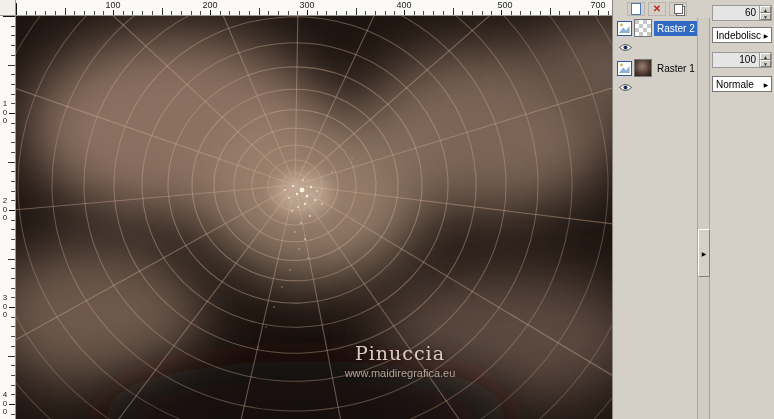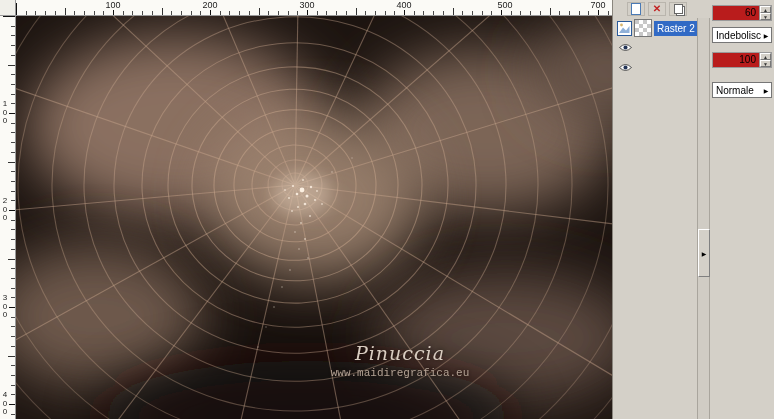--- a/index.html
+++ b/index.html
@@ -22,22 +22,22 @@
   .rv-minor{width:4px;background:repeating-linear-gradient(to bottom,#4a4a4a 0 1px,transparent 1px 9.7px);}
   .rv-med{width:7px;background:repeating-linear-gradient(to bottom,#333 0 1px,transparent 1px 48.5px);}
   .rv-major{width:12px;background:repeating-linear-gradient(to bottom,#111 0 1px,transparent 1px 97px);}
   .vlab{position:absolute;left:1px;width:8px;font-size:8px;line-height:8.5px;word-break:break-all;
         text-align:center;color:#222;transform:translateY(-50%);background:#fbfaf6;}
 
   
   .canvas{position:absolute;left:16px;top:16px;width:596px;height:403px;background:#1c1410;overflow:hidden;}
   .wm{position:absolute;left:284px;top:326px;width:200px;text-align:center;pointer-events:none;}
   .wm-title{font-family:"DejaVu Serif",serif;font-size:19px;letter-spacing:1px;color:#d9cdc1;
-            text-shadow:0 0 4px rgba(20,10,5,.7);font-style:italic;}
-  .wm-url{font-family:Liberation Mono, monospace;font-size:11px;color:#b3a294;margin-top:3px;
+            text-shadow:0 0 4px rgba(20,10,5,.7);}
+  .wm-url{font-family:Liberation Sans, sans-serif;font-size:11px;color:#b3a294;margin-top:3px;
           text-shadow:0 0 3px rgba(20,10,5,.7);}
 
   
   .panel{position:absolute;left:612px;top:0;width:162px;height:419px;background:var(--panel_bg,#d4d0c8);
          border-left:1px solid #8a867e;box-sizing:border-box;}
   .ptoolbar{position:absolute;left:14px;top:1px;height:15px;display:flex;gap:3px;align-items:center;}
   .tbtn{width:18px;height:14px;background:var(--panel_bg,#d4d0c8);border:1px solid #b9b5ad;
         padding:0;display:flex;align-items:center;justify-content:center;cursor:pointer;}
   .icon-page{display:block;width:8px;height:10px;background:#fff;border:1px solid #4a7ab5;}
   .icon-x{font-size:10px;font-weight:bold;color:#c22222;line-height:10px;}
@@ -59,21 +59,21 @@
 
   .vsplit{position:absolute;left:84px;top:18px;width:13px;height:401px;background:#d0ccc4;
           border-left:1px solid #a9a59d;border-right:1px solid #a9a59d;box-sizing:border-box;cursor:pointer;}
   .vthumb{position:absolute;left:0;top:211px;width:10px;height:46px;background:var(--panel_bg,#d4d0c8);
           border:1px solid;border-color:#fff #808080 #808080 #fff;
           display:flex;align-items:center;justify-content:center;cursor:pointer;}
   .vthumb .arr{font-size:6px;color:#000;}
 
   .controls{position:absolute;left:99px;top:0;width:60px;}
   .opacity-ctl{position:absolute;left:0;width:100%;height:16px;display:flex;
-               background:#b91c1c;border:1px solid #9a9a9a;box-sizing:border-box;}
+               background:#e5e5e5;border:1px solid #9a9a9a;box-sizing:border-box;}
   .oval{flex:1;text-align:right;font-size:10px;padding:1px 3px 0 0;color:#000;}
   .spin{width:11px;display:flex;flex-direction:column;border-left:1px solid #9a9a9a;}
   .sbtn{flex:1;font-size:5px;line-height:6px;text-align:center;background:var(--panel_bg,#d4d0c8);
         border:1px solid;border-color:#fff #777 #777 #fff;color:#333;cursor:pointer;overflow:hidden;}
   .blend-ctl{position:absolute;left:0;width:100%;height:16px;background:#fff;border:1px solid #767676;
              display:flex;align-items:center;box-sizing:border-box;cursor:pointer;}
   .bval{flex:1;font-size:10px;padding-left:3px;white-space:nowrap;overflow:hidden;color:#000;}
   .btri{width:10px;font-size:6px;color:#000;text-align:center;}
 </style>
 </head>
@@ -236,20 +236,31 @@
           <span class="eyewrap">
             <svg width="13" height="9" viewBox="0 0 13 9">
                 <path d="M0.5 4.5 Q6.5 -1.5 12.5 4.5 Q6.5 10.5 0.5 4.5 Z" fill="#f8f8f8" stroke="#333" stroke-width="0.8"></path>
                 <circle cx="6.5" cy="4.5" r="2" fill="#223355"></circle>
               </svg>
           </span>
         </div>
       </div>
 
       <div class="layer-row">
+        <div class="lr-top">
+          <span class="ltype">
+            <svg width="15" height="15">
+                <rect x="0.5" y="0.5" width="14" height="14" fill="#fff" stroke="#2a5a9a"></rect>
+                <polygon points="2,12 6,6.5 9,9.5 12.5,5 12.5,12" fill="#8fb0d8"></polygon>
+                <circle cx="4.5" cy="4" r="1.4" fill="#d7b36a"></circle>
+              </svg>
+          </span>
+          <span class="lthumb thumb-img"></span>
+          <span class="lname">Raster 1</span>
+        </div>
         <div class="lr-bottom">
           <span class="eyewrap">
             <svg width="13" height="9" viewBox="0 0 13 9">
                 <path d="M0.5 4.5 Q6.5 -1.5 12.5 4.5 Q6.5 10.5 0.5 4.5 Z" fill="#f8f8f8" stroke="#333" stroke-width="0.8"></path>
                 <circle cx="6.5" cy="4.5" r="2" fill="#223355"></circle>
               </svg>
           </span>
         </div>
       </div>
 
@@ -275,20 +286,20 @@
         <span class="btri">▶</span>
       </div>
 
       <div class="opacity-ctl" style="top:52px">
         <span class="oval">100</span>
         <span class="spin">
           <span class="sbtn"><span>▲</span></span>
           <span class="sbtn"><span>▼</span></span>
         </span>
       </div>
-      <div class="blend-ctl" style="top:82px">
+      <div class="blend-ctl" style="top:76px">
         <span class="bval">Normale</span>
         <span class="btri">▶</span>
       </div>
 
     </div>
   </div>
 </div>
 
 </body></html>

